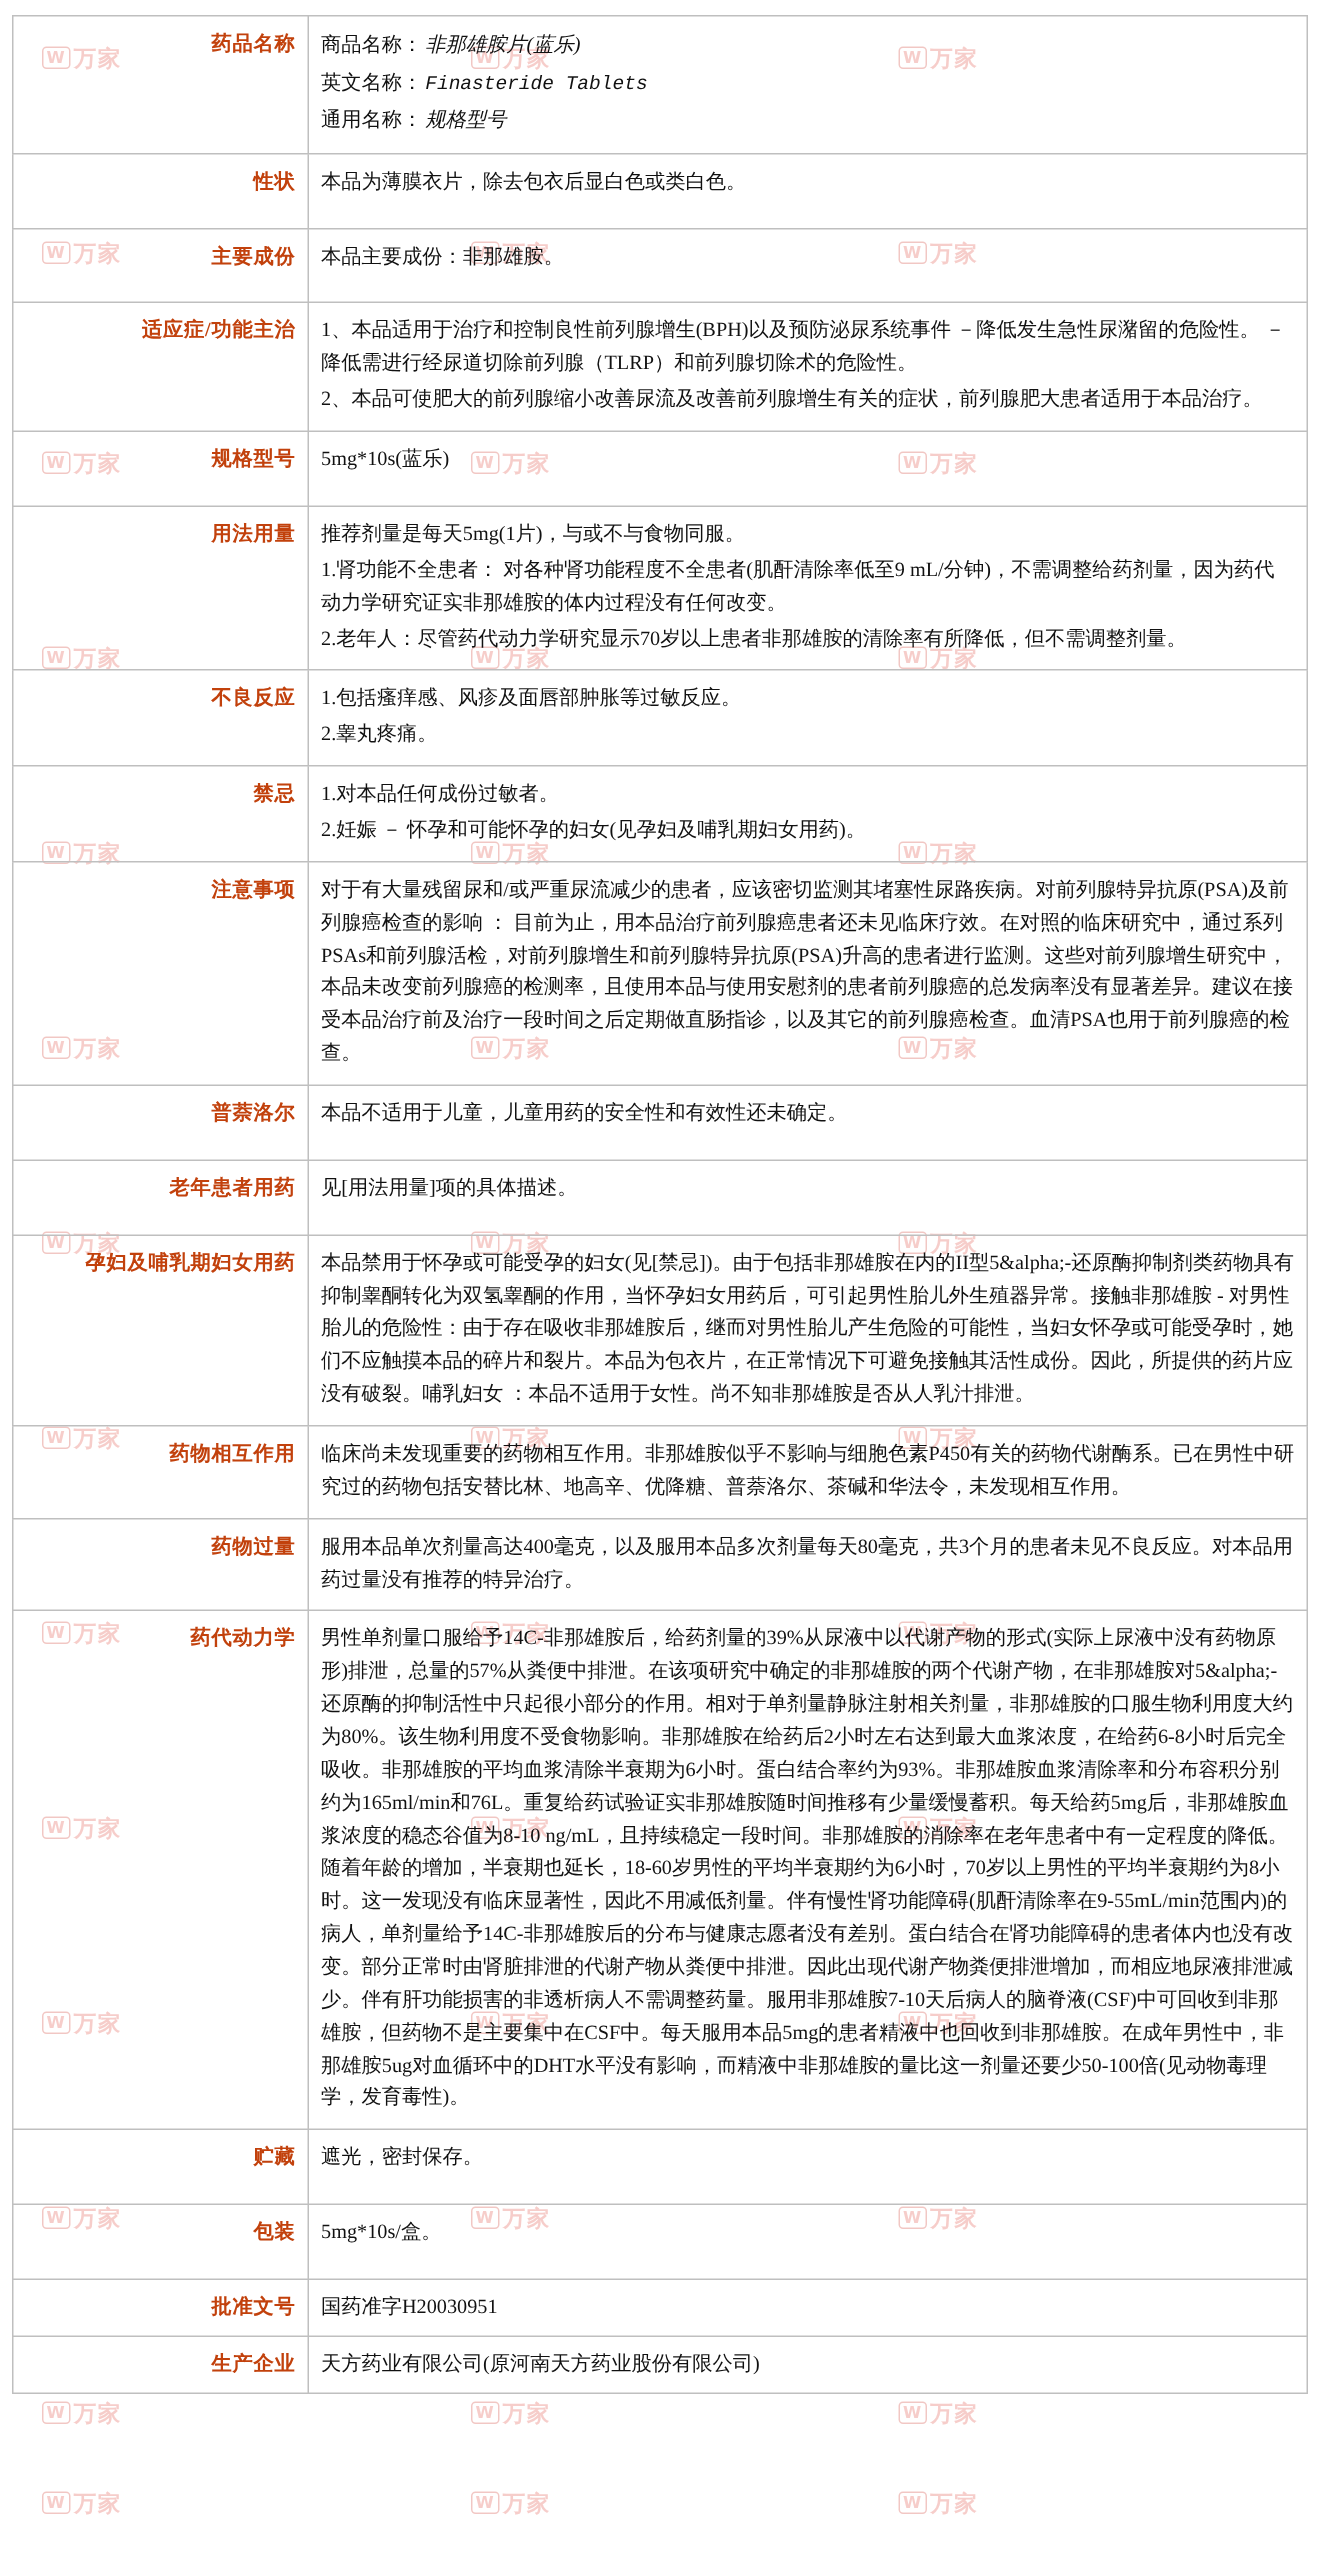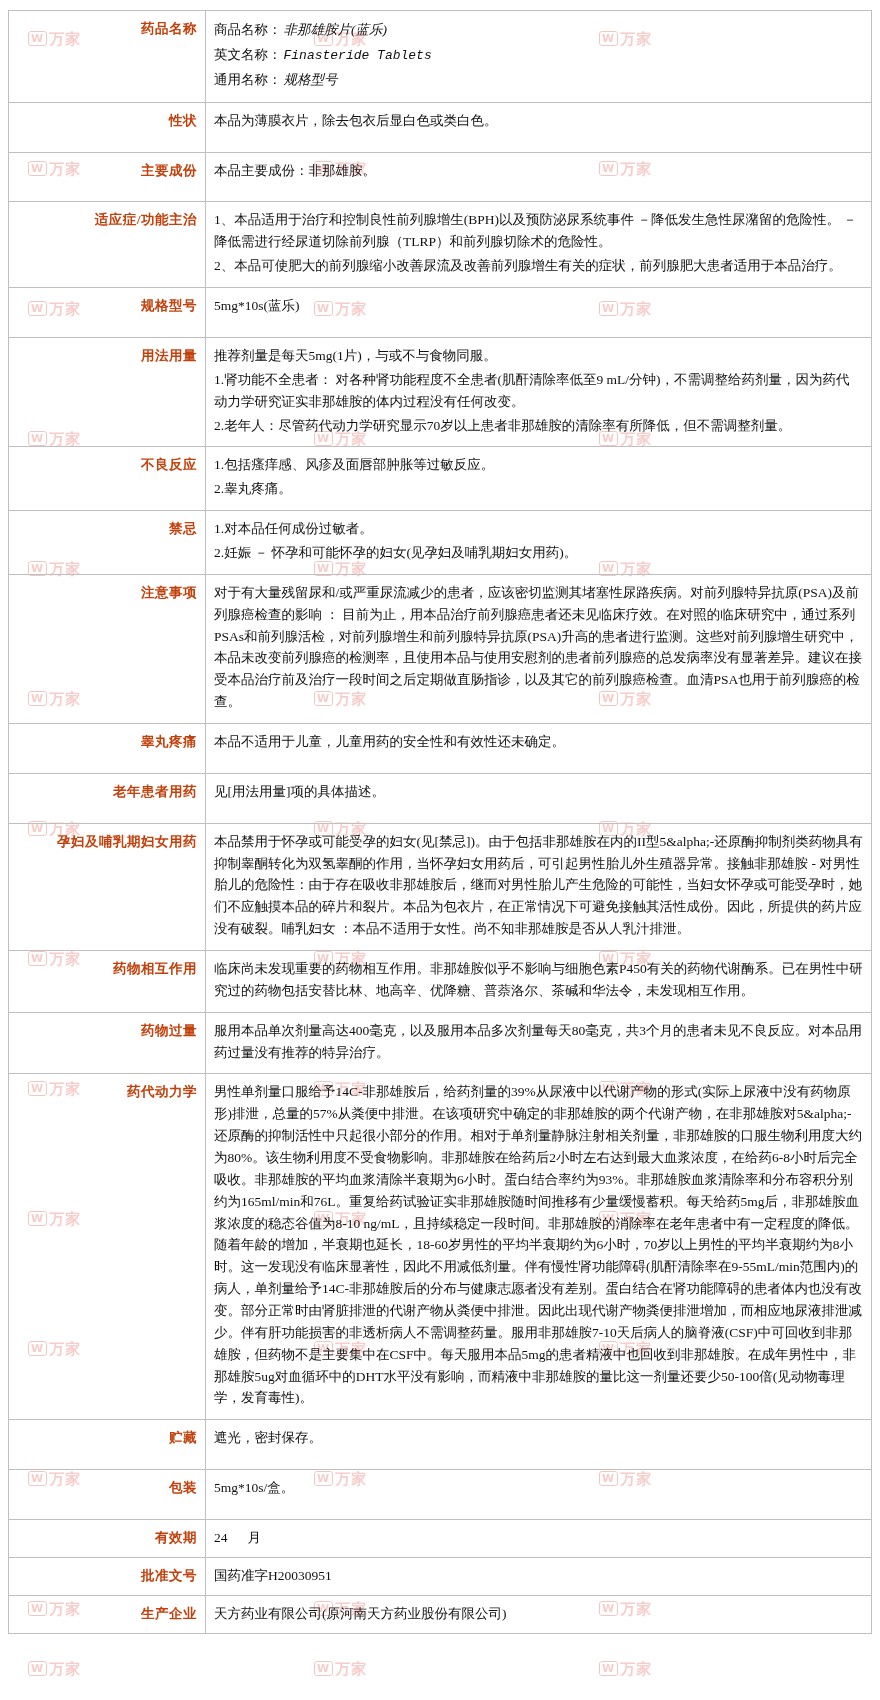--- a/index.html
+++ b/index.html
@@ -239,21 +239,21 @@
       </tr>
 
       <tr>
         <td class="label">注意事项</td>
         <td class="value">
           <p class="para">对于有大量残留尿和/或严重尿流减少的患者，应该密切监测其堵塞性尿路疾病。对前列腺特异抗原(PSA)及前列腺癌检查的影响 ： 目前为止，用本品治疗前列腺癌患者还未见临床疗效。在对照的临床研究中，通过系列PSAs和前列腺活检，对前列腺增生和前列腺特异抗原(PSA)升高的患者进行监测。这些对前列腺增生研究中，本品未改变前列腺癌的检测率，且使用本品与使用安慰剂的患者前列腺癌的总发病率没有显著差异。建议在接受本品治疗前及治疗一段时间之后定期做直肠指诊，以及其它的前列腺癌检查。血清PSA也用于前列腺癌的检查。</p>
         </td>
       </tr>
 
       <tr>
-        <td class="label">睾丸疼痛</td>
+        <td class="label">普萘洛尔</td>
         <td class="value">
           <p class="para">本品不适用于儿童，儿童用药的安全性和有效性还未确定。</p>
           <span class="big-gap"></span>
         </td>
       </tr>
 
       <tr>
         <td class="label">老年患者用药</td>
         <td class="value">
           <p class="para">见[用法用量]项的具体描述。</p>
@@ -299,27 +299,20 @@
       </tr>
 
       <tr>
         <td class="label">包装</td>
         <td class="value">
           <p class="para">5mg*10s/盒。</p>
           <span class="big-gap"></span>
         </td>
       </tr>
 
-      <tr>
-        <td class="label">有效期</td>
-        <td class="value">
-          <span class="eff">24</span>
-          <span>月</span>
-        </td>
-      </tr>
 
       <tr>
         <td class="label">批准文号</td>
         <td class="value">国药准字H20030951</td>
       </tr>
 
       <tr>
         <td class="label">生产企业</td>
         <td class="value">天方药业有限公司(原河南天方药业股份有限公司)</td>
       </tr>

